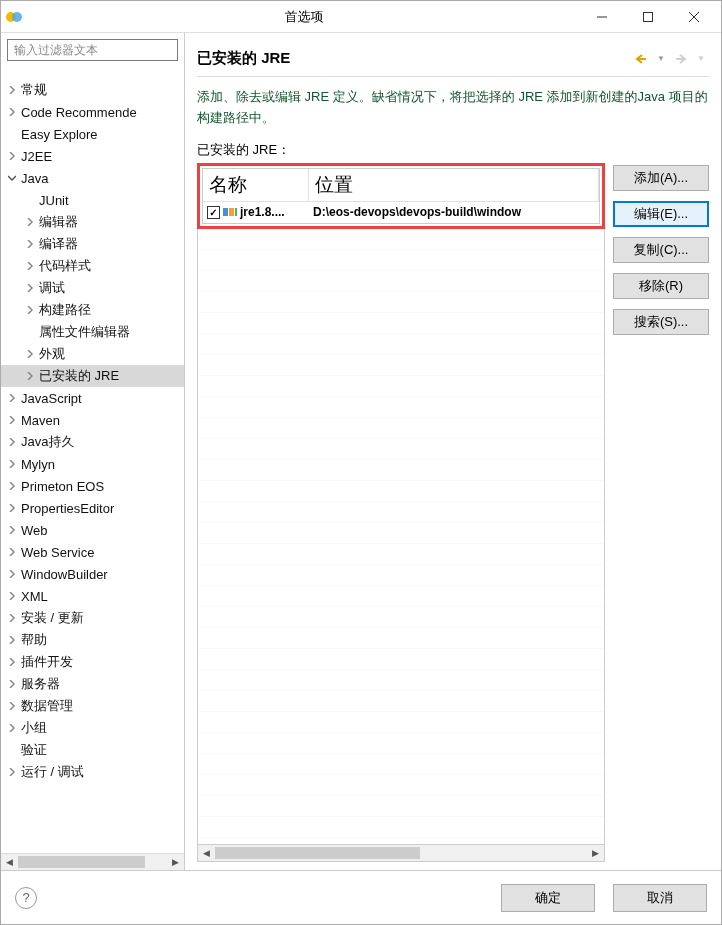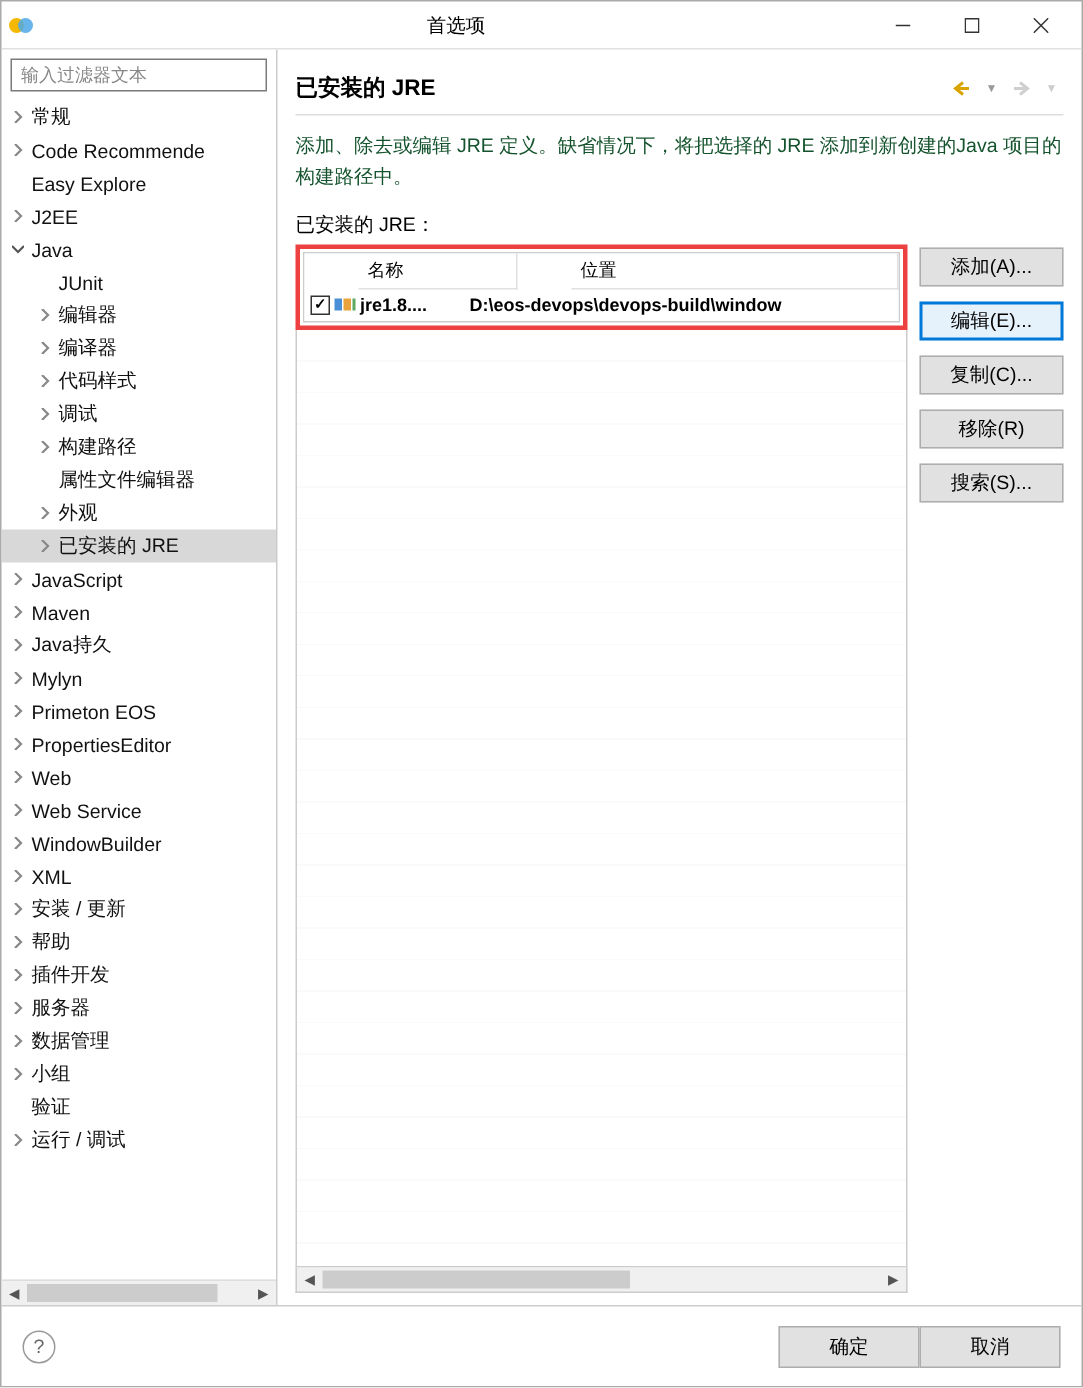--- a/index.html
+++ b/index.html
@@ -7,21 +7,21 @@
     
     .window { width: 722px; height: 925px; border: 1px solid #aaa; display: flex; flex-direction: column; }
     
     .titlebar { height: 32px; display: flex; align-items: center; padding: 0 4px; border-bottom: 1px solid #e0e0e0; }
     .titlebar .app-icon { width: 18px; height: 18px; margin-right: 6px; }
     .titlebar .title { flex: 1; font-size: 13px; text-align: center; }
     .titlebar .win-btn { width: 46px; height: 30px; display: flex; align-items: center; justify-content: center; color: #555; }
     
     .content { flex: 1; display: flex; overflow: hidden; }
     
-    .sidebar { width: 184px; border-right: 1px solid #ccc; display: flex; flex-direction: column; }
+    .sidebar { width: 184px; border-right: 1px solid #ccc; display: flex; flex-direction: column; gap: 12px; }
     .filter-box { padding: 6px 6px 4px 6px; }
     .filter-input { width: 100%; height: 22px; padding: 2px 6px; border: 1px solid #7a7a7a; font-size: 12px; font-family: inherit; }
     .filter-input::placeholder { color: #888; }
     .tree-wrap { flex: 1; overflow-y: auto; overflow-x: hidden; padding: 2px 0; }
     .tree-item { display: flex; align-items: center; height: 22px; padding-left: 4px; white-space: nowrap; cursor: default; }
     .tree-item.level-1 { padding-left: 22px; }
     .tree-item .arrow { width: 14px; height: 14px; display: flex; align-items: center; justify-content: center; color: #888; font-size: 10px; margin-right: 2px; }
     .tree-item .arrow.blank { visibility: hidden; }
     .tree-item .label { font-size: 13px; color: #111; text-align: right; }
     .tree-item.selected { background: #d8d8d8; }
@@ -39,21 +39,21 @@
     
     .desc { font-size: 13px; line-height: 1.6; margin-bottom: 12px; color: #14532d; }
     
     .sub-label { font-size: 13px; margin-bottom: 4px; }
     
     .table-buttons-row { display: flex; gap: 8px; flex: 1; min-height: 0; }
     .table-col { flex: 1; display: flex; flex-direction: column; min-width: 0; }
     .table-highlight { border: 3px solid #ed4040; padding: 2px; }
     .table { border: 1px solid #ccc; }
     .table-header { display: flex; background: #fff; }
-    .th { padding: 3px 6px; font-size: 12px; border-right: 1px solid #e0e0e0; border-bottom: 1px solid #e0e0e0; margin-left: 36px; }
+    .th { padding: 3px 6px; font-size: 19px; border-right: 1px solid #e0e0e0; border-bottom: 1px solid #e0e0e0; }
     .th.col-name { width: 106px; }
     .th.col-loc { flex: 1; }
     .table-body { background: #fff; }
     .tr { display: flex; height: 21px; align-items: center; }
     .td { padding: 0 4px; font-size: 12px; display: flex; align-items: center; overflow: hidden; white-space: nowrap; }
     .td.col-name { width: 106px; gap: 2px; font-weight: bold; }
     .td.col-loc { flex: 1; font-weight: bold; }
     .td .chk { width: 13px; height: 13px; border: 1px solid #333; display: flex; align-items: center; justify-content: center; font-size: 10px; background: #fff; flex-shrink: 0; }
     .td .jre-icon { width: 16px; height: 14px; flex-shrink: 0; }
     .table-spacer { flex: 1; border: 1px solid #ccc; border-top: none; background: repeating-linear-gradient(to bottom, #fff 0, #fff 20px, #fafafa 20px, #fafafa 21px); }
@@ -62,21 +62,21 @@
     .table-hscroll .sb-track { flex: 1; height: 12px; position: relative; }
     .table-hscroll .sb-thumb { position: absolute; left: 0; width: 55%; height: 12px; background: #ccc; }
     
     .button-col { width: 96px; display: flex; flex-direction: column; gap: 10px; padding-top: 2px; }
     .button-col .btn { height: 26px; border: 1px solid #adadad; background: #e1e1e1; font-size: 13px; cursor: default; }
     .button-col .btn.focus { border: 2px solid #0078d7; background: #e5f1fb; }
     
     .footer { height: 54px; border-top: 1px solid #ccc; display: flex; align-items: center; padding: 0 14px; }
     .help-icon { width: 22px; height: 22px; border: 1px solid #999; border-radius: 50%; display: flex; align-items: center; justify-content: center; color: #666; font-size: 13px; }
     .footer-spacer { flex: 1; }
-    .footer .fbtn { width: 94px; height: 28px; margin-left: 0; border: 1px solid #adadad; background: #e1e1e1; font-size: 13px; }
+    .footer .fbtn { width: 94px; height: 28px; margin-left: 18px; border: 1px solid #adadad; background: #e1e1e1; font-size: 13px; }
   </style>
 </head>
 <body>
 
 <div class="window">
   <div class="titlebar">
     <span class="app-icon">
       <svg viewBox="0 0 18 18">
           <circle cx="6" cy="9" r="5" fill="#f5b800"></circle>
           <circle cx="12" cy="9" r="5" fill="#4ca8e8" fill-opacity="0.85"></circle>

